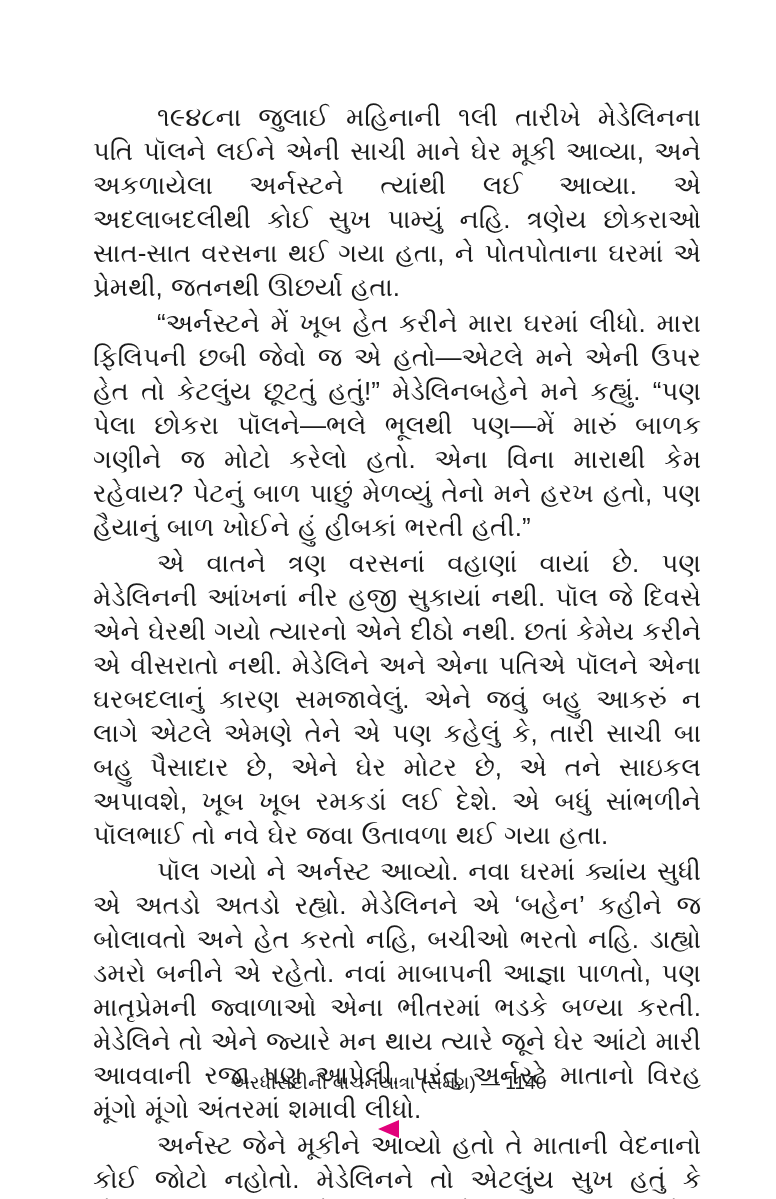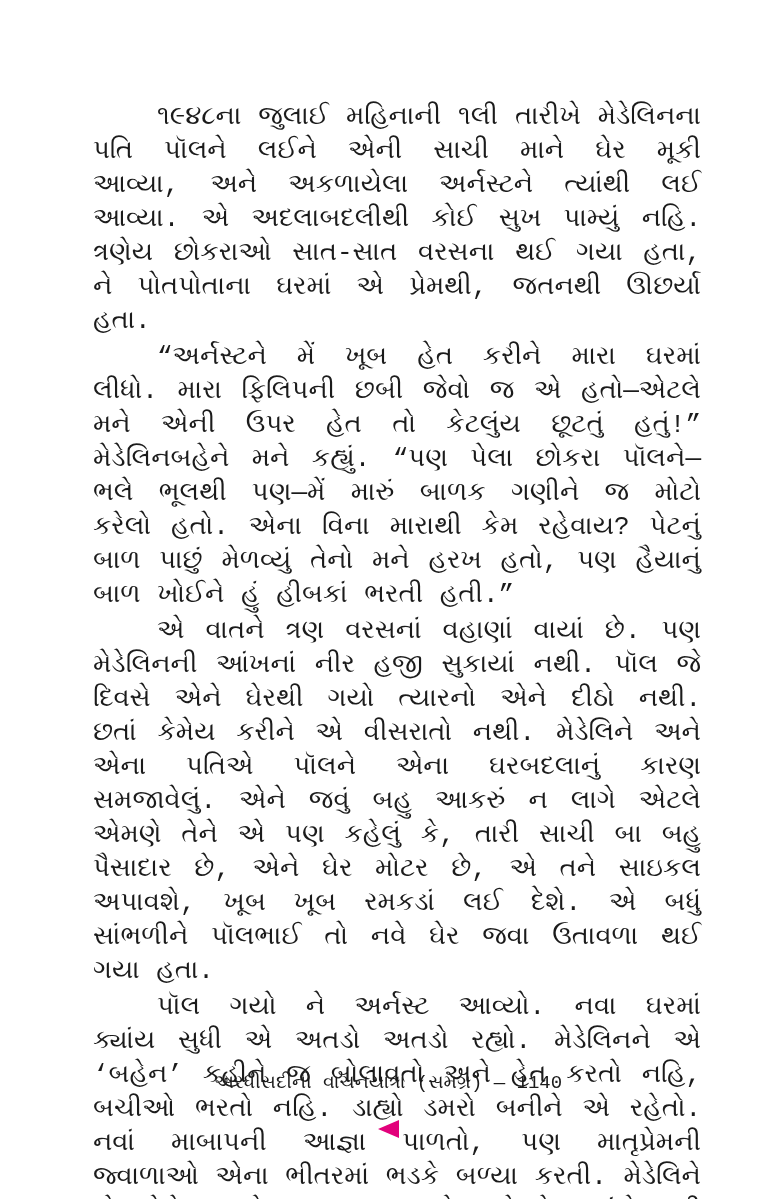--- a/index.html
+++ b/index.html
@@ -6,21 +6,21 @@
     margin: 0;
     padding: 0;
     background: #ffffff;
   }
   .page {
     position: relative;
     width: 716px;
     height: 1199px;
     background: #ffffff;
     overflow: hidden;
-    font-family: Liberation Mono, monospace;
+    font-family: Liberation Sans, sans-serif;
   }
   .text-block {
     position: absolute;
     left: 93px;
     top: 100px;
     width: 608px;
     color: #1b1b1b;
     font-size: 26px;
     line-height: 34px;
   }

